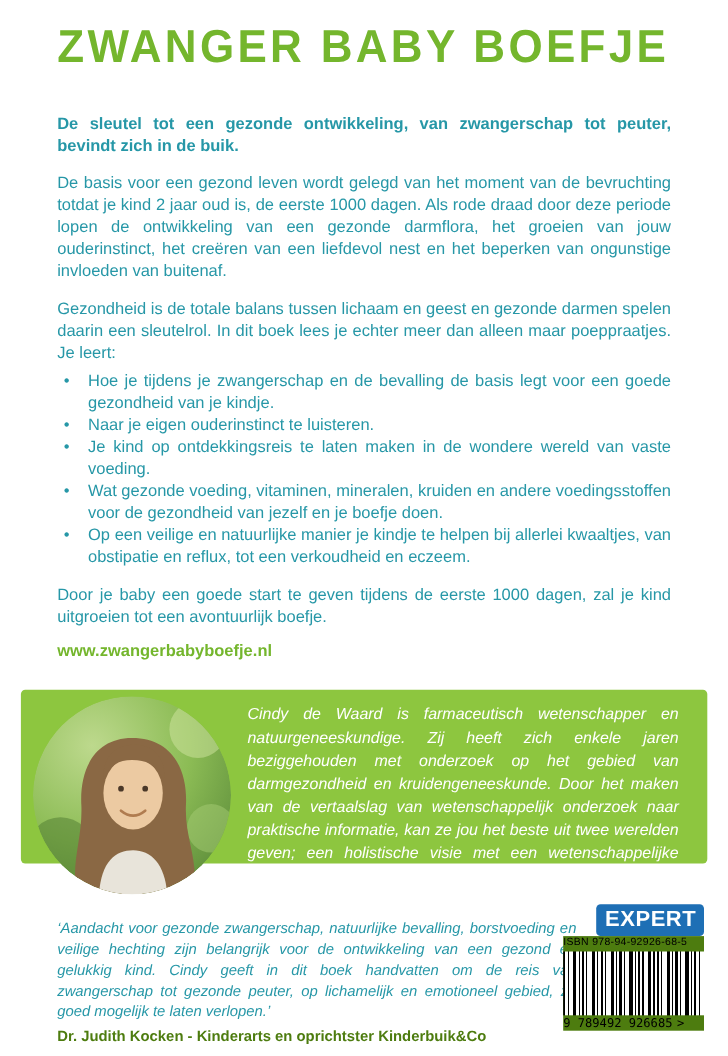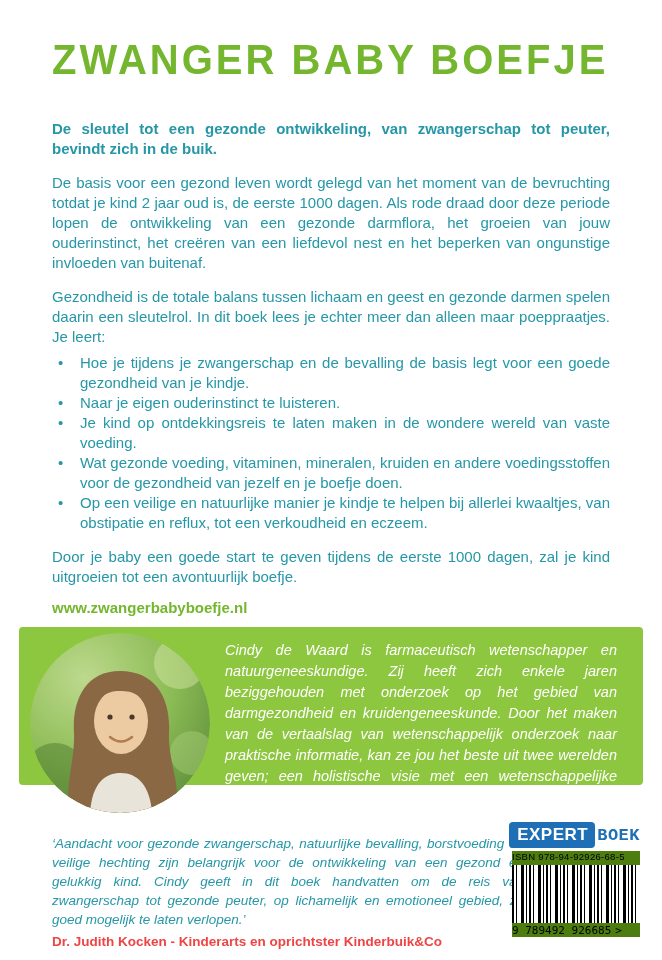--- a/index.html
+++ b/index.html
@@ -4,21 +4,21 @@
 <style>
   html,body { margin:0; padding:0; background:#e9e9e9; }
   .page {
     position:relative;
     width:662px; height:960px;
     margin:0 auto;
     background:#ffffff;
     font-family:"Liberation Sans", sans-serif;
     overflow:hidden;
   }
-  .content { padding:36px 52px 0 52px; }
+  .content { padding:20px 52px 0 52px; }
 
   .title {
     color:#74b62d;
     font-size:40px;
     font-weight:bold;
     letter-spacing:3px;
     line-height:1.1;
     transform:scaleY(1.05);
     transform-origin:left top;
     white-space:nowrap;
@@ -85,31 +85,32 @@
   }
   .quote {
     color:#2697a7;
     font-style:italic;
     font-size:13.5px;
     line-height:19px;
     text-align:justify;
   }
   .attribution {
     margin-top:5px;
-    color:#ef4444;
+    color:#4d7c0f;
     font-weight:bold;
     font-size:13.5px;
   }
 
   .publisher-logo {
     position:absolute;
     top:822px; right:22px;
     display:flex; align-items:center;
-    font-weight:bold; font-size:17px;
+    font-weight:bold; font-size:20px;
     letter-spacing:0.5px;
+    flex-direction:column;
   }
   .publisher-logo .expert {
     background:#1e6fb5; color:#ffffff;
     padding:3px 7px 3px 8px;
     border-radius:4px;
   }
   .publisher-logo .boek { color:#1e6fb5; margin-left:2px;font-family:Liberation Mono, monospace; }
 
   .barcode-block {
     position:absolute;

